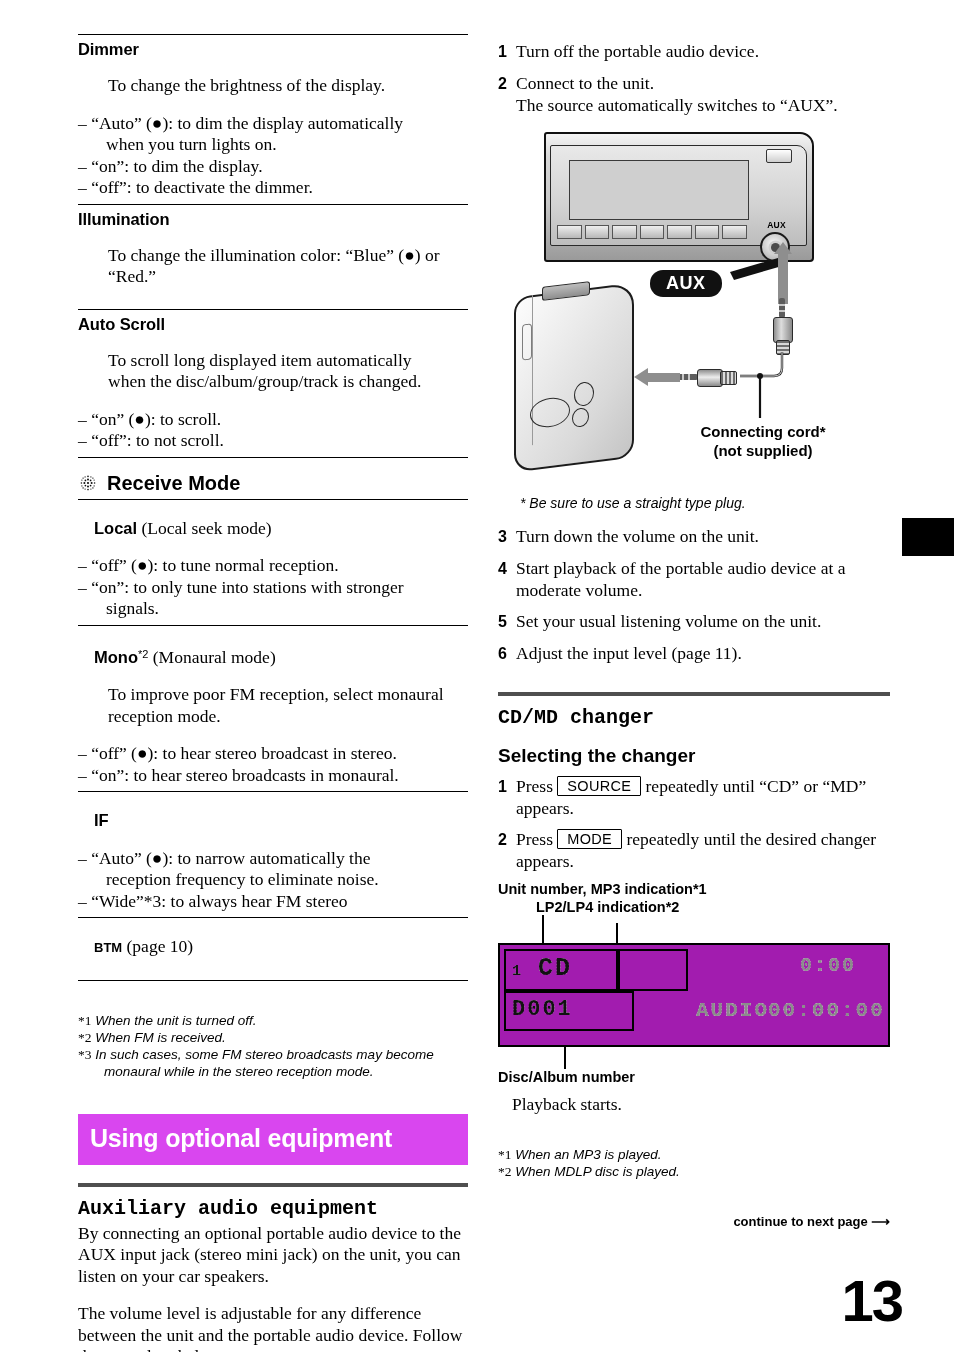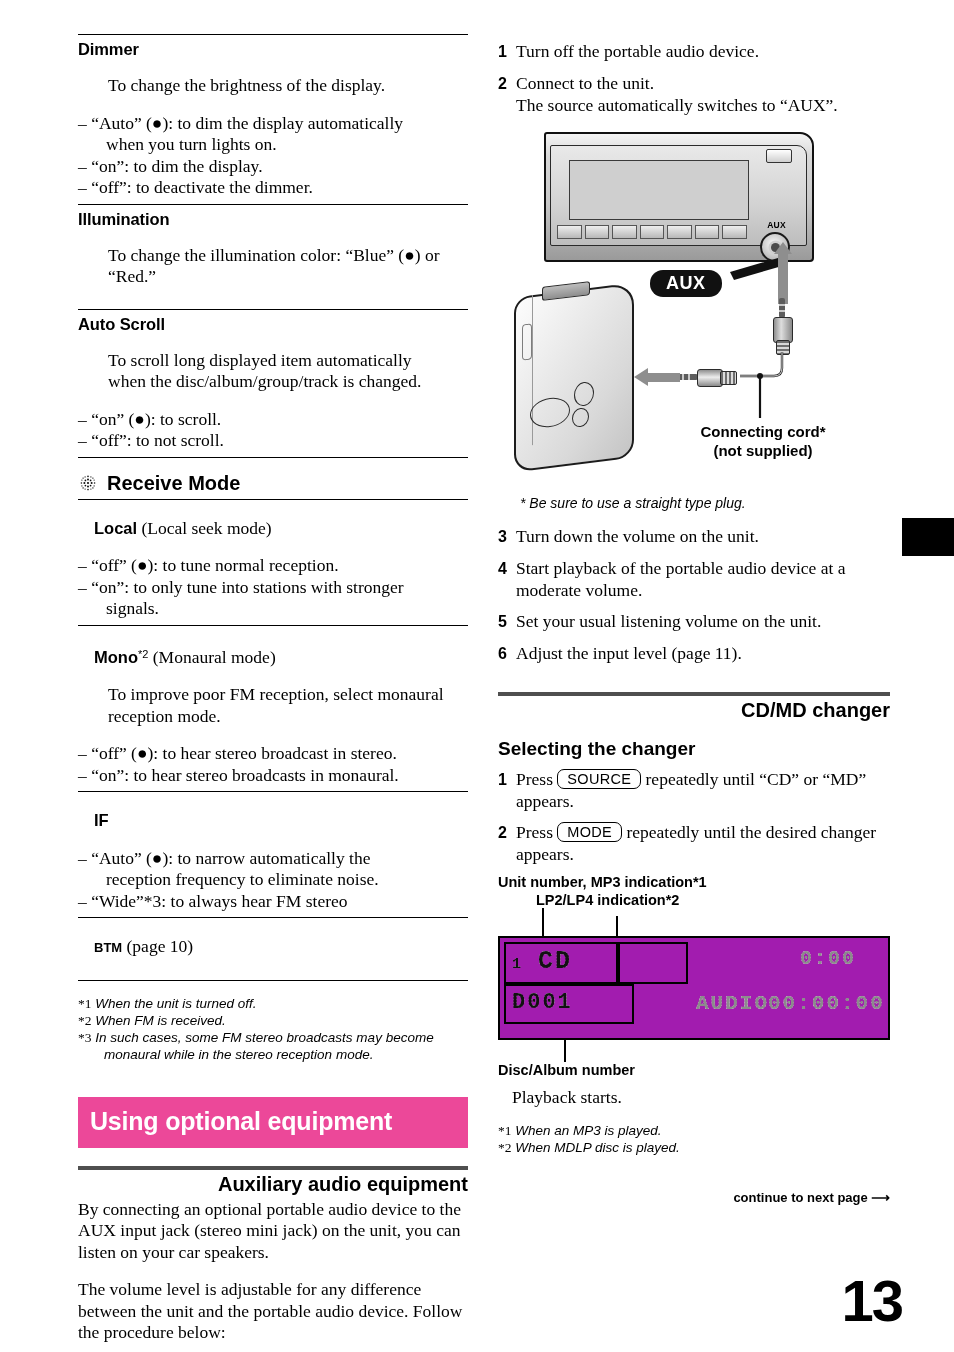--- a/index.html
+++ b/index.html
@@ -36,56 +36,55 @@
   
   .sec-head-icon{
     display:flex;align-items:center;gap:9px;margin:14px 0 4px 0;
   }
   .sec-head-icon .label{
     font-family:"Liberation Sans", sans-serif;font-weight:bold;font-size:20px;
   }
   .radio-icon{width:20px;height:20px;position:relative;flex:0 0 auto;}
 
   
-  .footnotes{margin-top:14px;}
+  .footnotes{margin-top:31px;}
   .fnote{
     font-family:"Liberation Sans", sans-serif;font-style:italic;font-size:13.5px;
     line-height:17px;margin:0;padding-left:26px;text-indent:-26px;
   }
   .fnote .num{font-style:normal;font-family:"Liberation Serif",serif;}
 
   
   .chapter-bar{
-    background:#ec4899;color:#fff;
+    background:#d946ef;color:#fff;
     font-family:"Liberation Sans", sans-serif;font-weight:bold;
     font-size:25px;line-height:1;
     padding:12px 4px 14px 12px;margin-top:34px;letter-spacing:-0.2px;
   }
 
   h2.sub-head{
-    font-family:Liberation Sans, sans-serif;font-weight:bold;font-size:20px;
-    margin:3px 0 3px 0;
-    text-align:right;
+    font-family:Liberation Mono, monospace;font-weight:bold;font-size:20px;
+    margin:10px 0 3px 0;
   }
   h2.sub-head2{
     font-family:"Liberation Sans", sans-serif;font-weight:bold;font-size:19px;
     margin:16px 0 8px 0;
   }
   p.para{font-size:17.5px;line-height:21.5px;margin:0 0 16px 0;}
 
   
   .step{display:flex;font-size:17.5px;line-height:22px;margin-bottom:9px;}
   .step .n{
     font-family:"Liberation Sans", sans-serif;font-weight:bold;font-size:16px;
     width:18px;flex:0 0 18px;padding-top:1px;
   }
   .step .t{flex:1;}
 
   .btn-pill{
-    display:inline-block;border:1.4px solid #000;border-radius:7px;
+    display:inline-block;border:1.4px solid #000;border-radius:1px;
     padding:0 9px;font-family:"Liberation Sans", sans-serif;font-size:14.5px;
     font-weight:normal;line-height:18px;vertical-align:1px;letter-spacing:.3px;
   }
 
   .note-ast{
     font-family:"Liberation Sans", sans-serif;font-style:italic;font-size:14px;
     margin:10px 0 14px 22px;
   }
 
   

